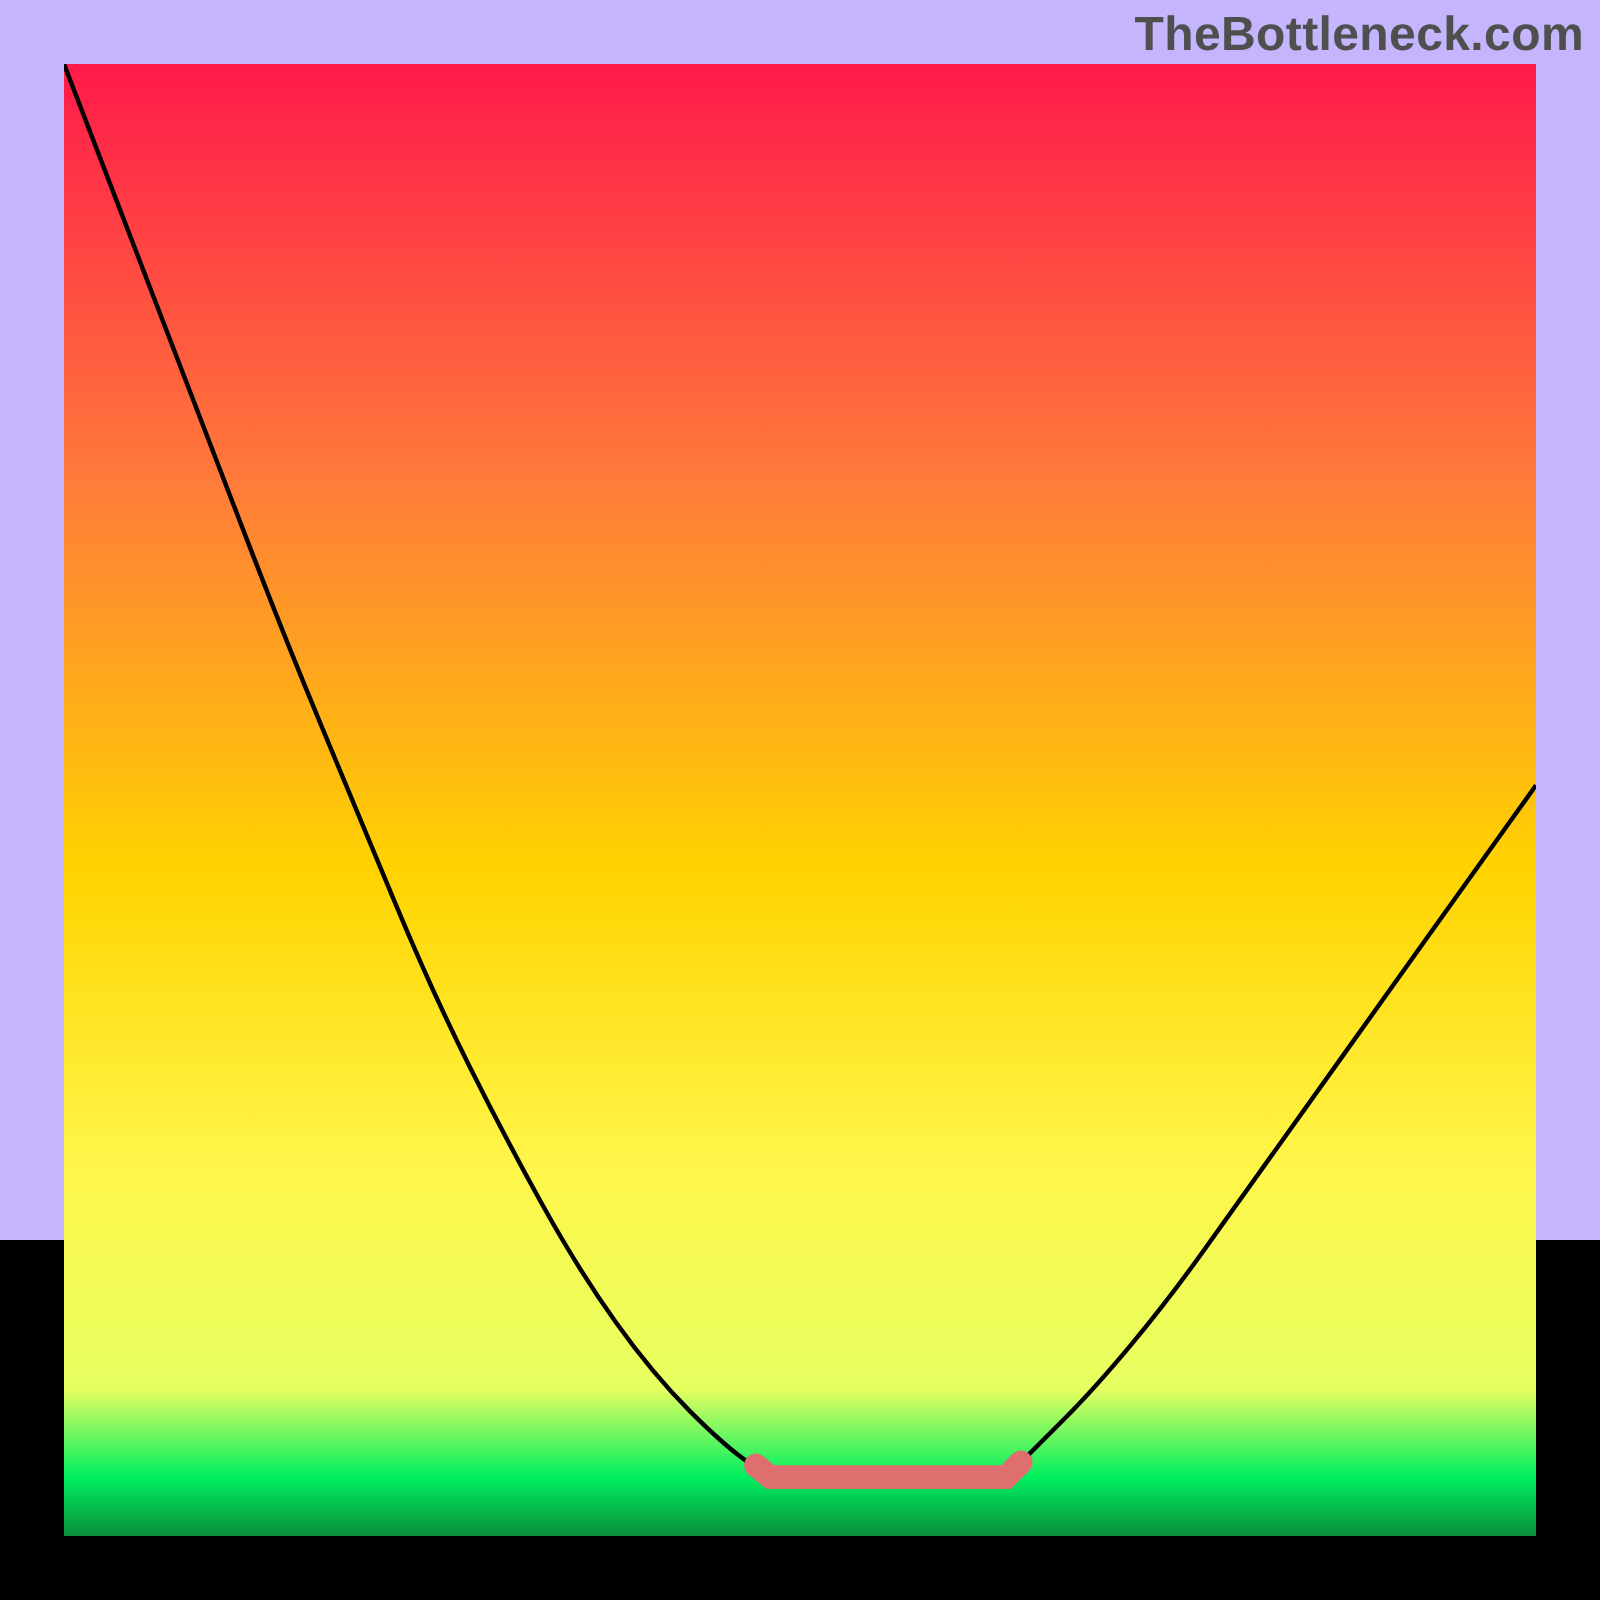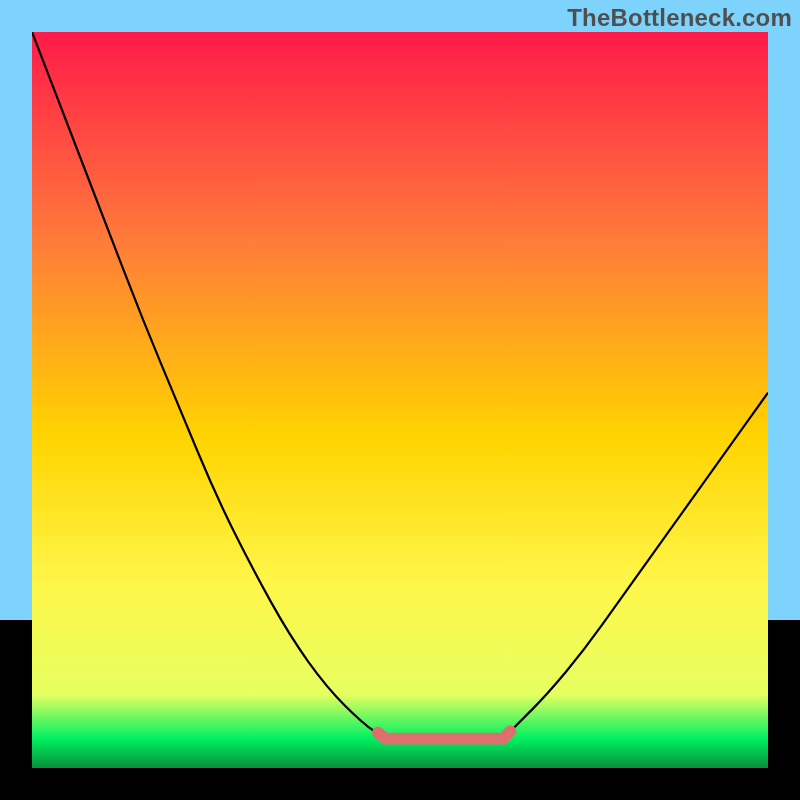--- a/index.html
+++ b/index.html
@@ -8,21 +8,21 @@
     background: #000;
     width: 800px;
     height: 800px;
     overflow: hidden;
     font-family: Arial, Helvetica, sans-serif;
   }
   .frame {
     position: relative;
     width: 800px;
     height: 620px;
-    background: #7dd3fc;
+    background: #c4b5fd;
   }
   .watermark {
     position: absolute;
     top: 4px;
     right: 8px;
     color: #4f4f4f;
     font-size: 24px;
     font-weight: bold;
     letter-spacing: 0.2px;
     z-index: 20;

